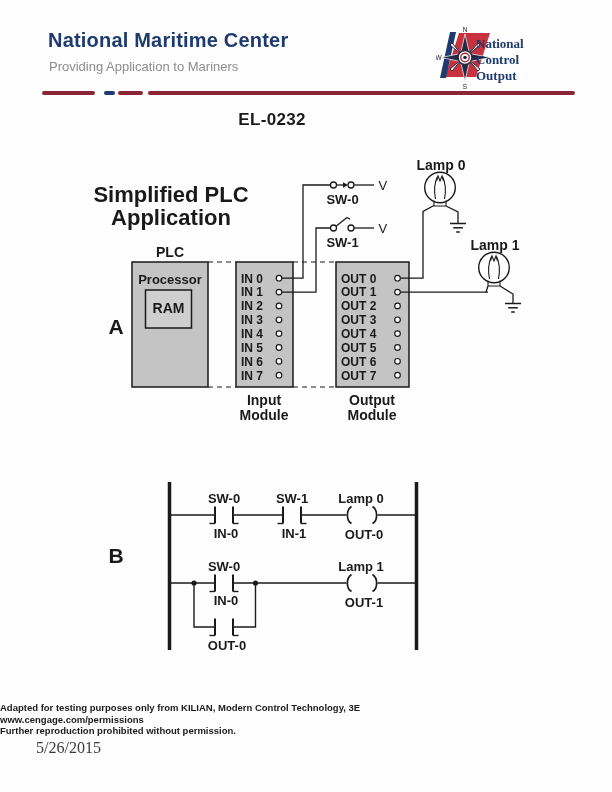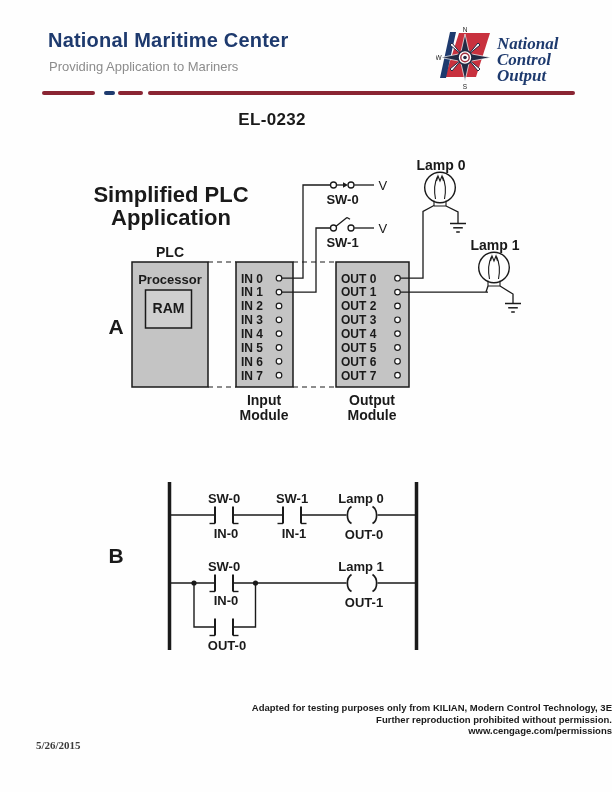--- a/index.html
+++ b/index.html
@@ -2,22 +2,22 @@
 <html><head>
 <meta charset="utf-8">
 <style>
   html,body{margin:0;padding:0;background:#e8e8e8;}
   .page{position:relative;width:612px;height:792px;background:#fefefe;margin:0 auto;
         font-family:"Liberation Sans",sans-serif;color:#1a1a1a;overflow:hidden;}
   
   .hdr-title{position:absolute;left:48px;top:29px;font-size:20px;font-weight:bold;color:#1e3a6e;letter-spacing:.2px;}
   .hdr-sub{position:absolute;left:49px;top:59px;font-size:13px;color:#8c8c8c;}
   .logo-compass{position:absolute;left:436px;top:25px;}
-  .logo-text{position:absolute;left:497px;top:36px;font-family:"Liberation Serif",serif;
-             font-size:17px;font-weight:600;color:#1e3a6e;line-height:16px;font-style:italic;}
+  .logo-text{position:absolute;left:476px;top:36px;font-family:"Liberation Serif",serif;
+             font-size:13px;font-weight:600;color:#1e3a6e;line-height:16px;}
   .divider{position:absolute;left:42px;top:91px;width:533px;height:5px;}
   .divider .seg{position:absolute;top:0;height:4px;border-radius:2px;background:#8a2533;}
   .seg-r1{left:0;width:53px;}
   .seg-b{left:62px;width:11px;background:#1e3a6e !important;}
   .seg-r2{left:76px;width:25px;}
   .seg-r3{left:106px;width:427px;}
   
   .doc-code{position:absolute;left:0;top:110px;width:544px;text-align:center;
             font-size:17px;font-weight:bold;letter-spacing:.3px;}
   
@@ -42,24 +42,24 @@
   .swc{fill:#ffffff;stroke:#1a1a1a;stroke-width:1.3;}
   .thin{fill:none;stroke:#1a1a1a;stroke-width:1.1;}
   .gnd{fill:none;stroke:#1a1a1a;stroke-width:1.5;}
   .rail{stroke:#1a1a1a;stroke-width:3.5;}
   .lwire{fill:none;stroke:#1a1a1a;stroke-width:1.4;}
   .cbar{fill:none;stroke:#1a1a1a;stroke-width:2;}
   .cfoot{fill:none;stroke:#1a1a1a;stroke-width:1.4;}
   .coil{fill:none;stroke:#1a1a1a;stroke-width:1.7;}
   .dot{fill:#1a1a1a;}
   
-  .footer{position:absolute;left:0;top:702px;width:612px;text-align:right;
+  .footer{position:absolute;left:0;top:702px;width:612px;text-align:left;
           font-size:9.5px;font-weight:bold;line-height:11.5px;}
   .date{position:absolute;left:36px;top:739px;font-family:"Liberation Serif",serif;
-        font-size:11px;color:#3a3a3a;font-weight:bold;}
+        font-size:16px;color:#3a3a3a;}
 </style>
 </head>
 <body>
 
 <div class="page">
 
   <div class="hdr-title">National Maritime Center</div>
   <div class="hdr-sub">Providing Application to Mariners</div>
 
   <svg class="logo-compass" width="60" height="64" viewBox="436 25 60 64">
@@ -269,18 +269,18 @@
         <path class="cfoot" d="M215,635.5 H209.5"></path>
       <path class="cbar" d="M233,618.5 V635.5"></path>
         <path class="cfoot" d="M233,635.5 H238.5"></path>
       <path class="lwire" d="M234,627 H255.5 V583"></path>
       <text class="t-lad" x="227" y="649.5" text-anchor="middle">OUT-0</text>
     </g>
   </svg>
 
   <div class="footer">
     <div>Adapted for testing purposes only from KILIAN, Modern Control Technology, 3E</div>
+    <div>www.cengage.com/permissions</div>
     <div>Further reproduction prohibited without permission.</div>
-    <div>www.cengage.com/permissions</div>
   </div>
   <div class="date">5/26/2015</div>
 
 </div>
 
 </body></html>

